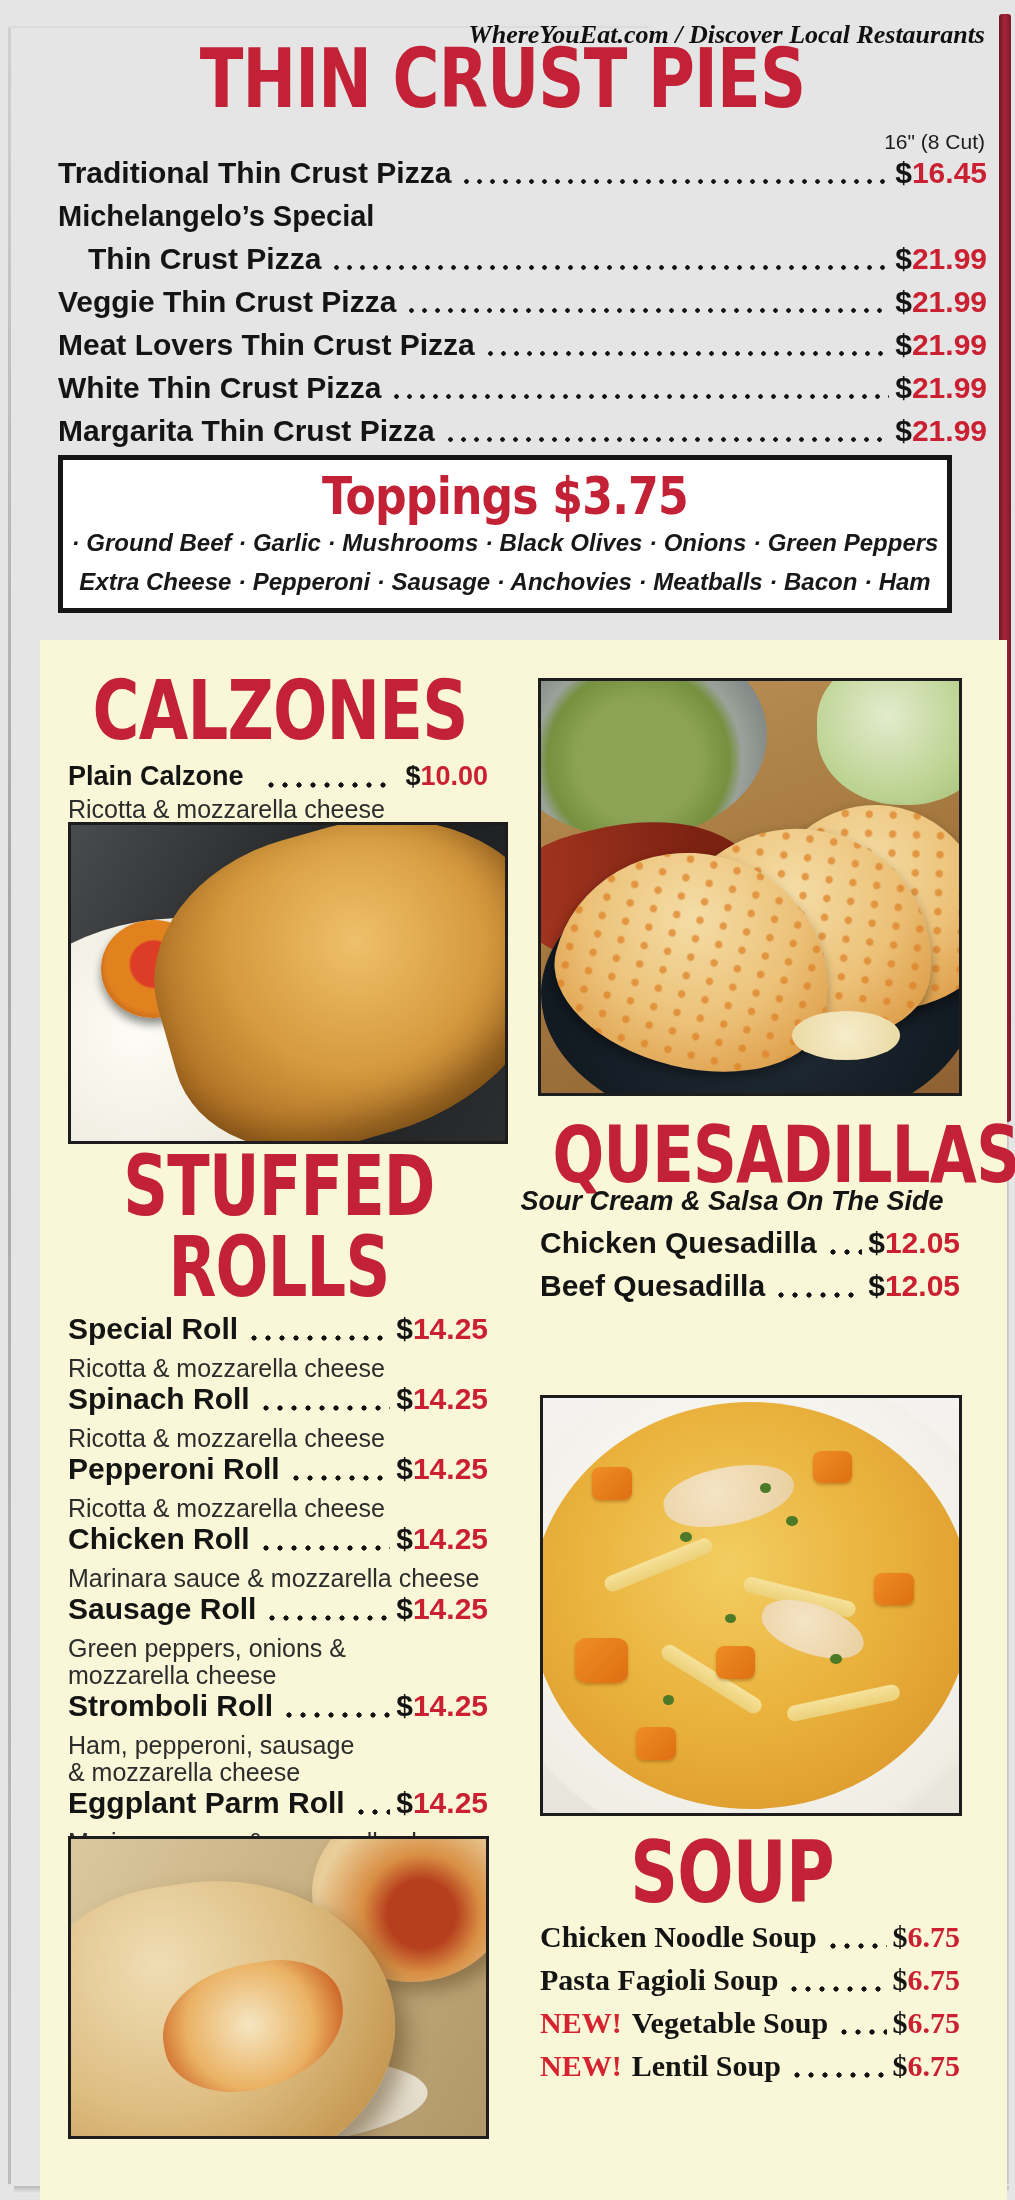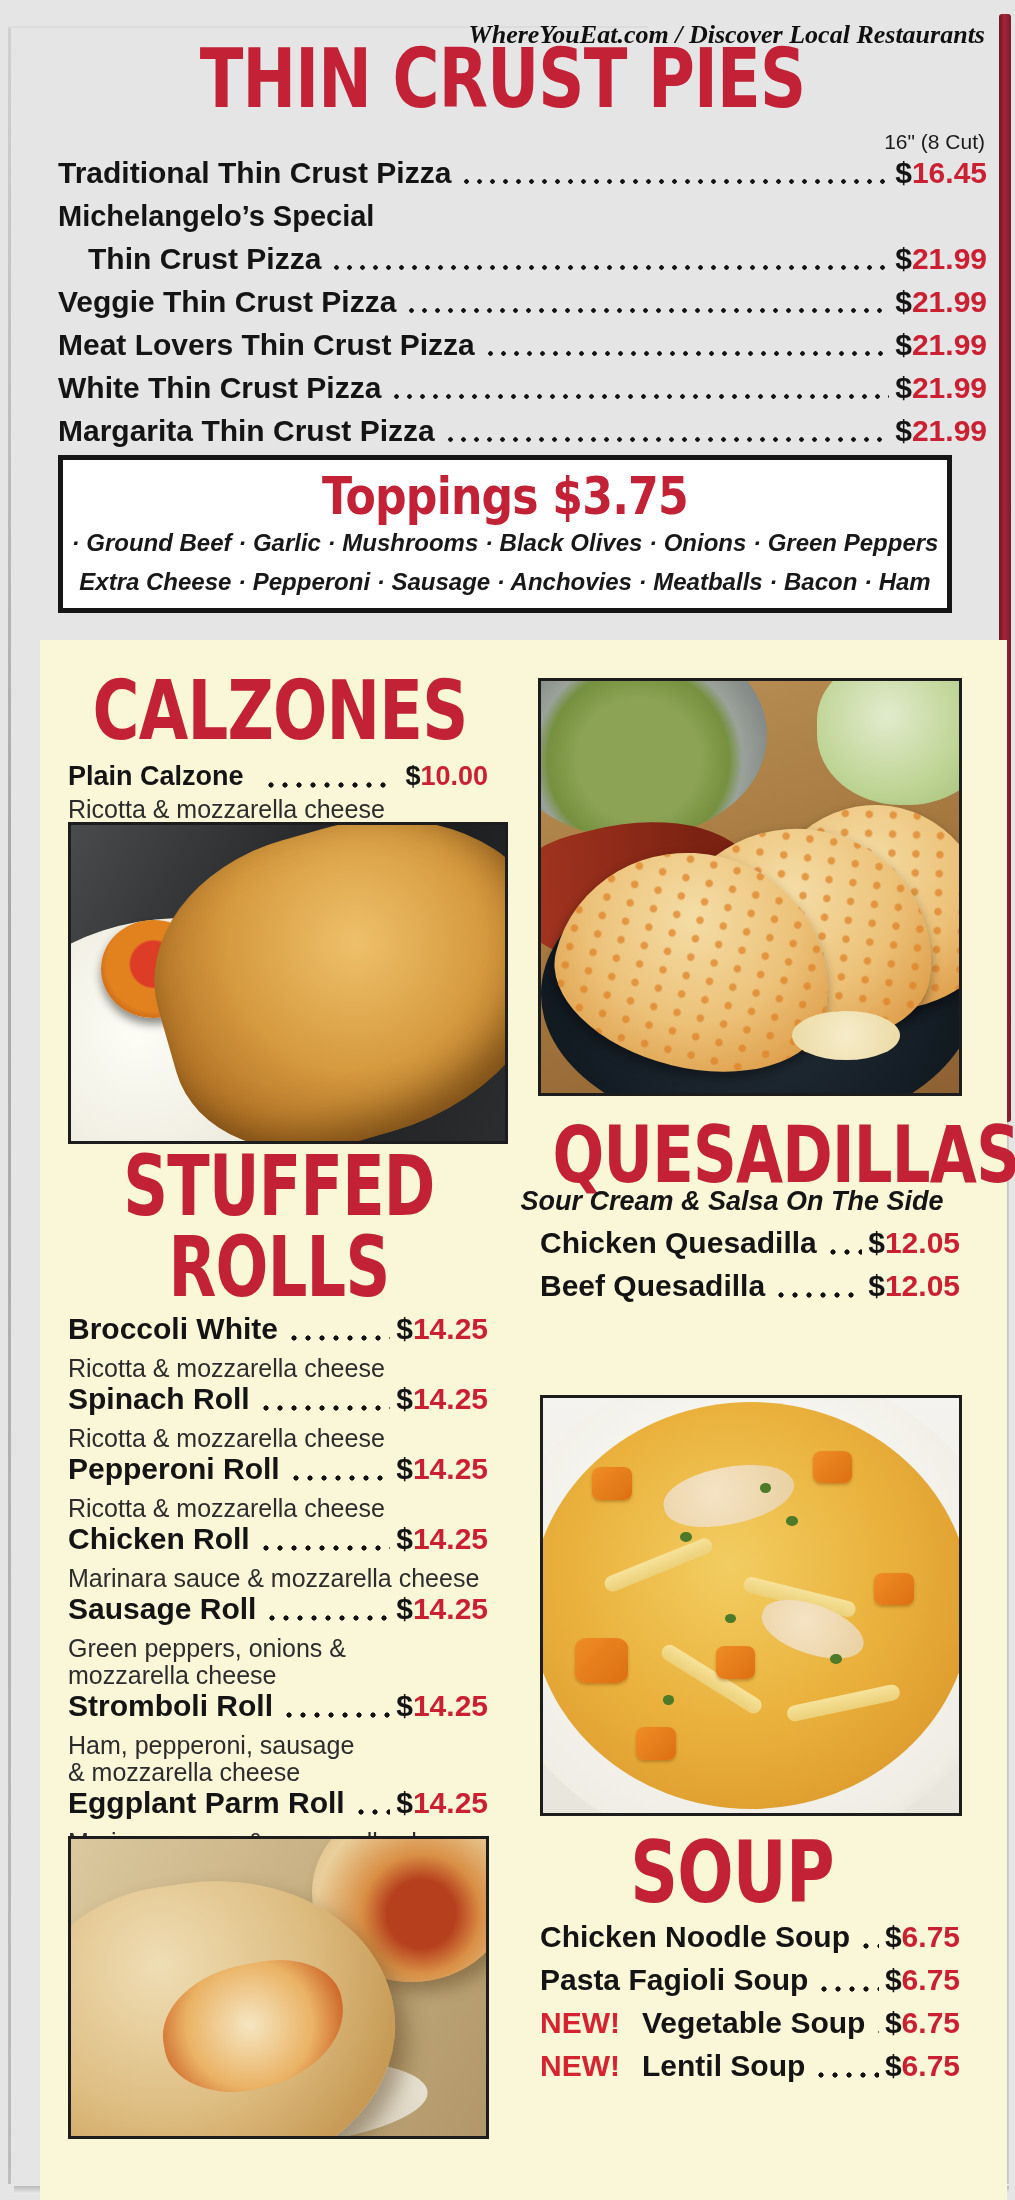--- a/index.html
+++ b/index.html
@@ -73,22 +73,22 @@
   .soup-title{left:462px;top:1192px;width:460px;font-size:85px;}
   .subtitle{position:absolute;left:462px;top:546px;width:460px;text-align:center;
     font-style:italic;font-weight:bold;font-size:27px;color:#151515;}
   
   .calzone-row{position:absolute;left:28px;top:119px;width:420px;}
   .calzone-desc{position:absolute;left:28px;top:155px;font-size:25px;}
   .rolls-list{position:absolute;left:28px;top:672px;width:420px;}
   .roll-item{margin:0;}
   
   .ques-list{position:absolute;left:500px;top:586px;width:420px;}
-  .soup-list{position:absolute;left:500px;top:1280px;width:420px;}
-  .badge{color:#d5242f;font-weight:bold;margin-right:22px;}
+  .soup-list{position:absolute;left:500px;top:1280px;width:420px;font-family:Liberation Serif, serif;}
+  .badge{color:#d5242f;font-weight:bold;margin-right:10px;}
   .badge:empty{display:none;margin:0;}
   
   .photo{position:absolute;border:3px solid #1d1d1d;box-sizing:border-box;overflow:hidden;}
   .photo *{position:absolute;}
   .ph-calzone{left:28px;top:182px;width:440px;height:322px;
     background:linear-gradient(120deg,#4a4b4d,#1b1c1e 55%,#2b2d2f);}
   .ph-calzone .plate{left:-22%;top:30%;width:85%;height:85%;border-radius:50%;
     background:radial-gradient(circle at 45% 40%,#fdfdf6,#e9e6d8 75%,#d9d5c5);transform:rotate(-10deg);}
   .ph-calzone .body{left:20%;top:0%;width:92%;height:98%;border-radius:46% 54% 58% 42%;
     background:radial-gradient(circle at 52% 38%,#eec06a,#d69a3f 45%,#b47527 75%,#8b561a 97%);
@@ -212,21 +212,21 @@
       <div class="plate"></div>
       <div class="cup"></div>
       <div class="body"></div>
     </div>
 
     <h2 class="big-title stuffed-title"><span>STUFFED</span><br><span>ROLLS</span></h2>
 
     <div class="rolls-list col-item-rows">
       <div class="roll-item">
         <div class="row">
-          <span class="name">Broccoli White</span>
+          <span class="name">Special Roll</span>
           <span class="leader"></span>
           <span class="price"><span class="cur">$</span><span class="amt">14.25</span></span>
         </div>
         <div class="desc">Ricotta &amp; mozzarella cheese</div>
       </div>
       <div class="roll-item">
         <div class="row">
           <span class="name">Spinach Roll</span>
           <span class="leader"></span>
           <span class="price"><span class="cur">$</span><span class="amt">14.25</span></span>

